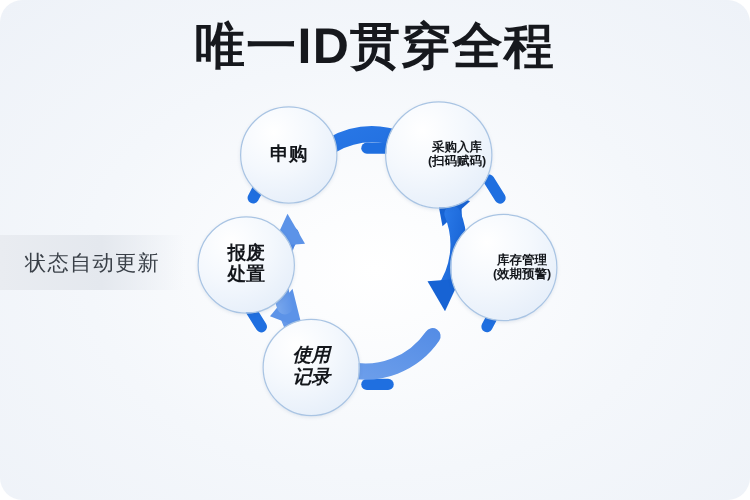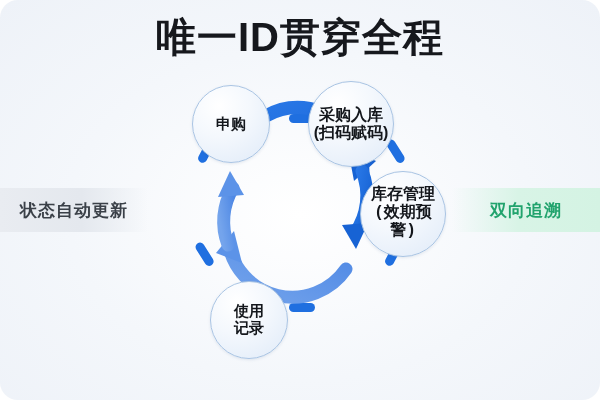--- a/index.html
+++ b/index.html
@@ -39,21 +39,21 @@
   }
 
   
   .side-banner {
     position: absolute;
     top: 188px;
     height: 44px;
     display: flex;
     align-items: center;
     font-size: 17px;
-    font-weight: 700;
+    font-weight: 400;
     letter-spacing: 1px;
     white-space: nowrap;
   }
   #banner-left {
     left: 0;
     width: 148px;
     justify-content: center;
     color: #3a4048;
     background: linear-gradient(90deg, #e9ecf1 0%, #e4e8ee 55%, rgba(233,236,241,0) 100%);
   }
@@ -95,45 +95,42 @@
     color: #14171c;
     font-weight: 600;
     z-index: 3;
   }
   .node .label {
     line-height: 1.12;
     padding: 0 4px;
     white-space: pre-line;
   }
   .n-big  { width: 76px; height: 76px; font-size: 15px; }
-  .n-wide { width: 84px; height: 84px; font-size: 16px; }
+  .n-wide { width: 84px; height: 84px; font-size: 10px; justify-content: flex-end; }
   .n-med  { width: 76px; height: 76px; font-size: 15px; }
 
   
   #node-0 { left: 42px;  top: 12px; }   
   #node-1 { left: 158px; top: 8px;  }   
-  #node-2 { left: 210px; top: 98px; font-family: Liberation Mono, monospace; }   
+  #node-2 { left: 210px; top: 98px; }   
   #node-3 { left: 170px; top: 192px;}   
-  #node-4 { left: 60px;  top: 208px;}   
+  #node-4 { left: 60px;  top: 182px; font-style: italic;}   
   #node-5 { left: 8px;   top: 100px;}   
 </style>
 </head>
 <body>
 
 <div id="canvas">
 
   <div id="title">唯一ID贯穿全程</div>
 
   <div id="banner-left" class="side-banner">
     <span>状态自动更新</span>
   </div>
 
-  <div id="banner-right" class="side-banner">
-    <span>双向追溯</span>
-  </div>
 
   <div id="cycle">
 
     <svg id="cycle-svg" viewBox="0 0 300 280">
       <defs>
         <linearGradient id="gradDark" x1="0" y1="0" x2="1" y2="1">
           <stop offset="0%" stop-color="#2a79e8"></stop>
           <stop offset="100%" stop-color="#1763d4"></stop>
         </linearGradient>
         <linearGradient id="gradLight" x1="0" y1="1" x2="1" y2="0">
@@ -173,15 +170,19 @@
 (扫码赋码)</span>
     </div>
     <div id="node-2" class="node n-wide">
       <span class="label">库存管理
 (效期预警)</span>
     </div>
     <div id="node-4" class="node n-med">
       <span class="label">使用
 记录</span>
     </div>
+    <div id="node-5" class="node n-med">
+      <span class="label">报废
+处置</span>
+    </div>
 
   </div>
 </div>
 
 </body></html>

